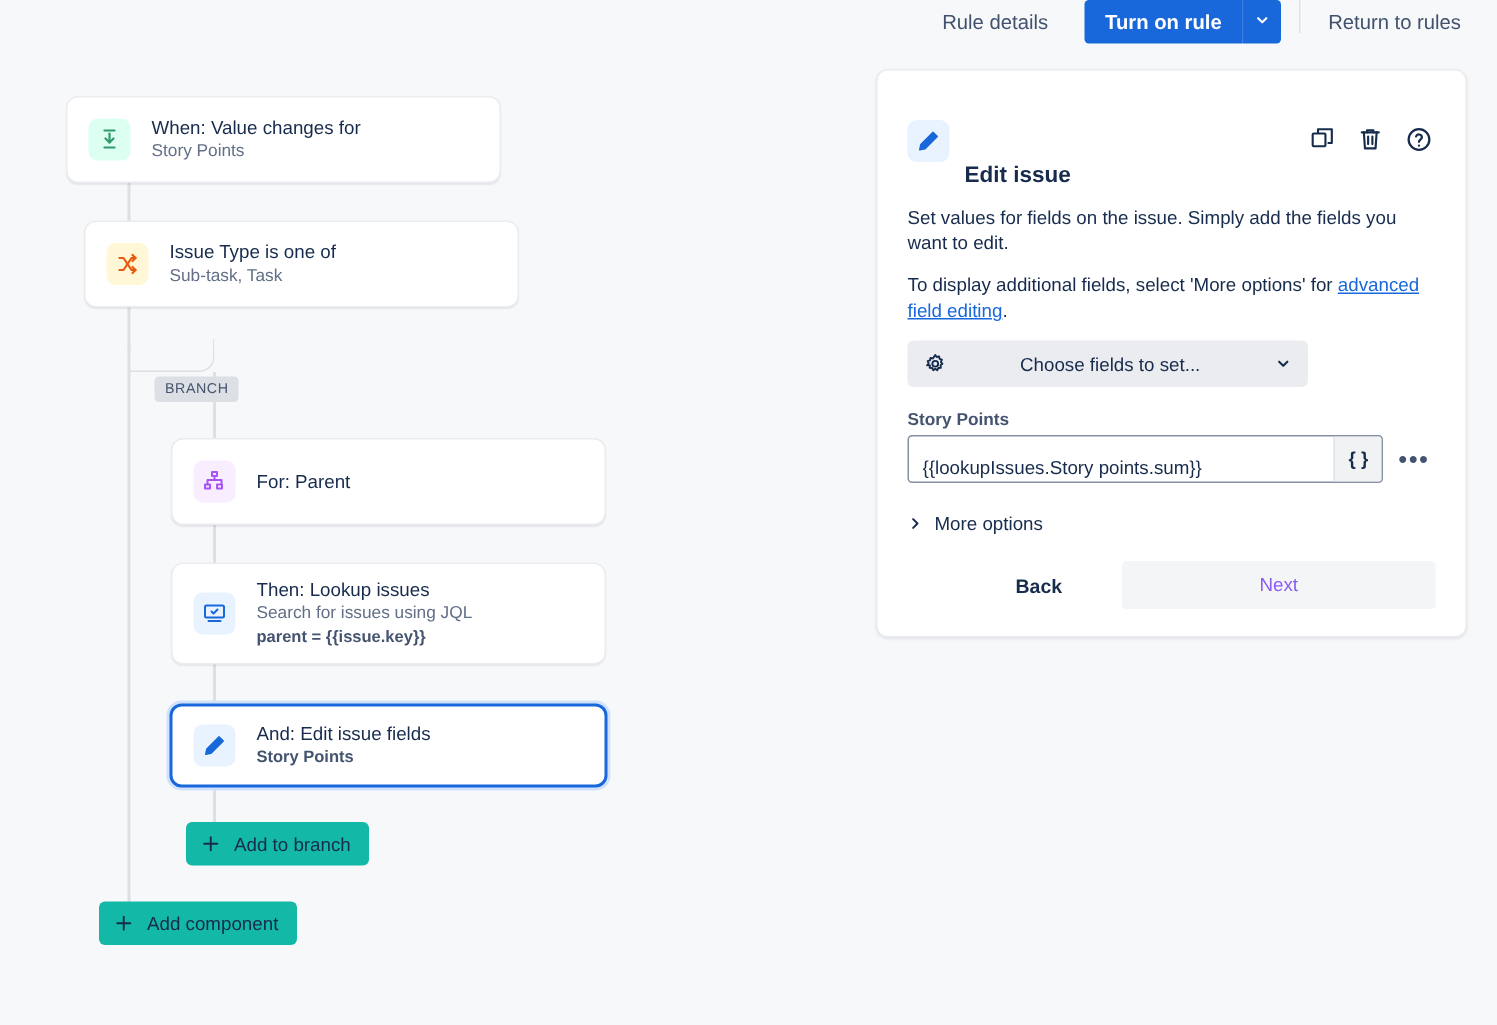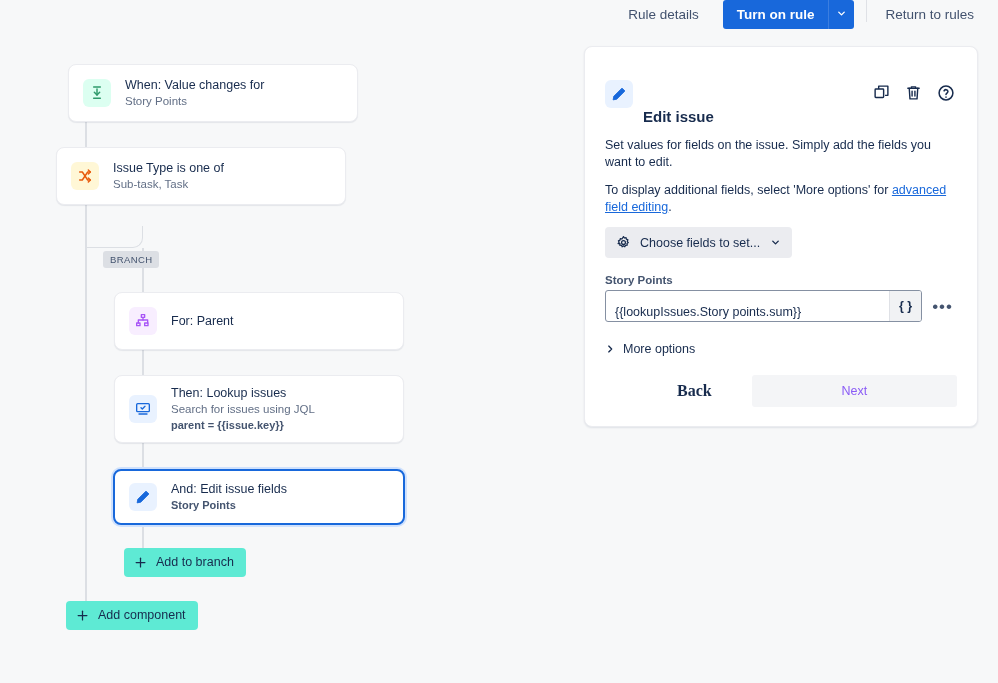--- a/index.html
+++ b/index.html
@@ -93,23 +93,23 @@
 
   .branch-chip {
     position: absolute;
     background: #dcdfe4; color: #44546f;
     font-size: 9.5px; letter-spacing: .04em;
     padding: 3px 7px; border-radius: 3px;
   }
 
   .add-btn {
     position: absolute;
-    background: #5eead4; border: none;
+    background: #14b8a6; border: none;
     border-radius: 4px; cursor: pointer;
-    display: flex; align-items: flex-start;
+    display: flex; align-items: center;
     padding: 7px 12px 7px 9px;
     font-family: inherit; color: #172b4d; font-size: 12.5px;
   }
   .add-btn .plus { margin-right: 8px; display: flex; }
 
   
   .panel {
     position: absolute; left: 584px; top: 46px;
     width: 394px;
     background: #ffffff;
@@ -133,20 +133,21 @@
     font-size: 12.5px; color: #172b4d; line-height: 17px; margin: 0 0 11px 0;
   }
   .panel-p a { color: #1868db; text-decoration: underline; }
 
   .choose-fields {
     display: inline-flex; align-items: center;
     background: #ebecf0; border: none; border-radius: 4px;
     padding: 8px 11px; cursor: pointer;
     font-family: inherit; font-size: 12.5px; color: #172b4d;
     margin-bottom: 16px;
+    gap: 40px;
   }
   .choose-fields .gear { margin-right: 9px; display: flex; }
   .choose-fields .caret { margin-left: 10px; display: flex; }
 
   .field-label {
     font-size: 11.5px; font-weight: bold; color: #44546f;
     margin-bottom: 4px;
   }
   .field-row { display: flex; align-items: center; }
   .field-input-wrap {
@@ -176,21 +177,21 @@
     background: transparent; border: none; padding: 0;
     font-family: inherit; font-size: 12.5px; color: #172b4d; cursor: pointer;
   }
   .more-options .chev { margin-right: 8px; display: flex; }
 
   .panel-footer {
     display: flex; align-items: center; margin-top: 18px;
   }
   .back-btn {
     background: transparent; border: none; cursor: pointer;
-    font-family: Liberation Serif, serif; font-size: 16px; font-weight: bold; color: #172b4d;
+    font-family: Liberation Sans, sans-serif; font-size: 13px; font-weight: bold; color: #172b4d;
     padding: 8px 16px; margin-left: 56px;
   }
   .next-btn {
     flex: 1; margin-left: 24px;
     background: #f4f5f7; border: none; border-radius: 3px;
     font-family: inherit; font-size: 12.5px; color: #8b5cf6;
     padding: 9px 0; cursor: default;
   }
 </style>
 </head>
@@ -222,21 +223,21 @@
   <div class="elbow" style="left:85px; top:196px; width:58px; height:0px; border-bottom:none;"></div>
   <div class="elbow" style="left:85px; top:190px; width:58px; height:22px; border-left:none;
               border-bottom:1.5px solid #dcdfe4; border-bottom-left-radius:0;
               border-right:1.5px solid #dcdfe4; border-bottom-right-radius:10px;"></div>
   <div class="connector" style="left:85px; top:196px; width:1.5px; height:380px;"></div>
   <div class="connector" style="left:142px; top:212px; width:1.5px; height:45px;"></div>
   <div class="connector" style="left:142px; top:313px; width:1.5px; height:27px;"></div>
   <div class="connector" style="left:142px; top:406px; width:1.5px; height:28px;"></div>
   <div class="connector" style="left:142px; top:488px; width:1.5px; height:24px;"></div>
 
-  <div class="node" style="left:68px; top:28px; width:290px; height:58px;align-items:center;">
+  <div class="node" style="left:44px; top:28px; width:290px; height:58px;align-items:center;">
     <div class="node-icon ico-green">
       <svg width="16" height="16" viewBox="0 0 24 24" fill="none" stroke="#2e9a6b" stroke-width="2.2" stroke-linecap="round" stroke-linejoin="round">
         <line x1="7" y1="3" x2="17" y2="3"></line>
         <line x1="12" y1="6" x2="12" y2="15"></line>
         <polyline points="8,11 12,15 16,11"></polyline>
         <line x1="7" y1="20" x2="17" y2="20"></line>
       </svg>
     </div>
     <div class="node-text">
       <div class="node-title">When: Value changes for</div>

